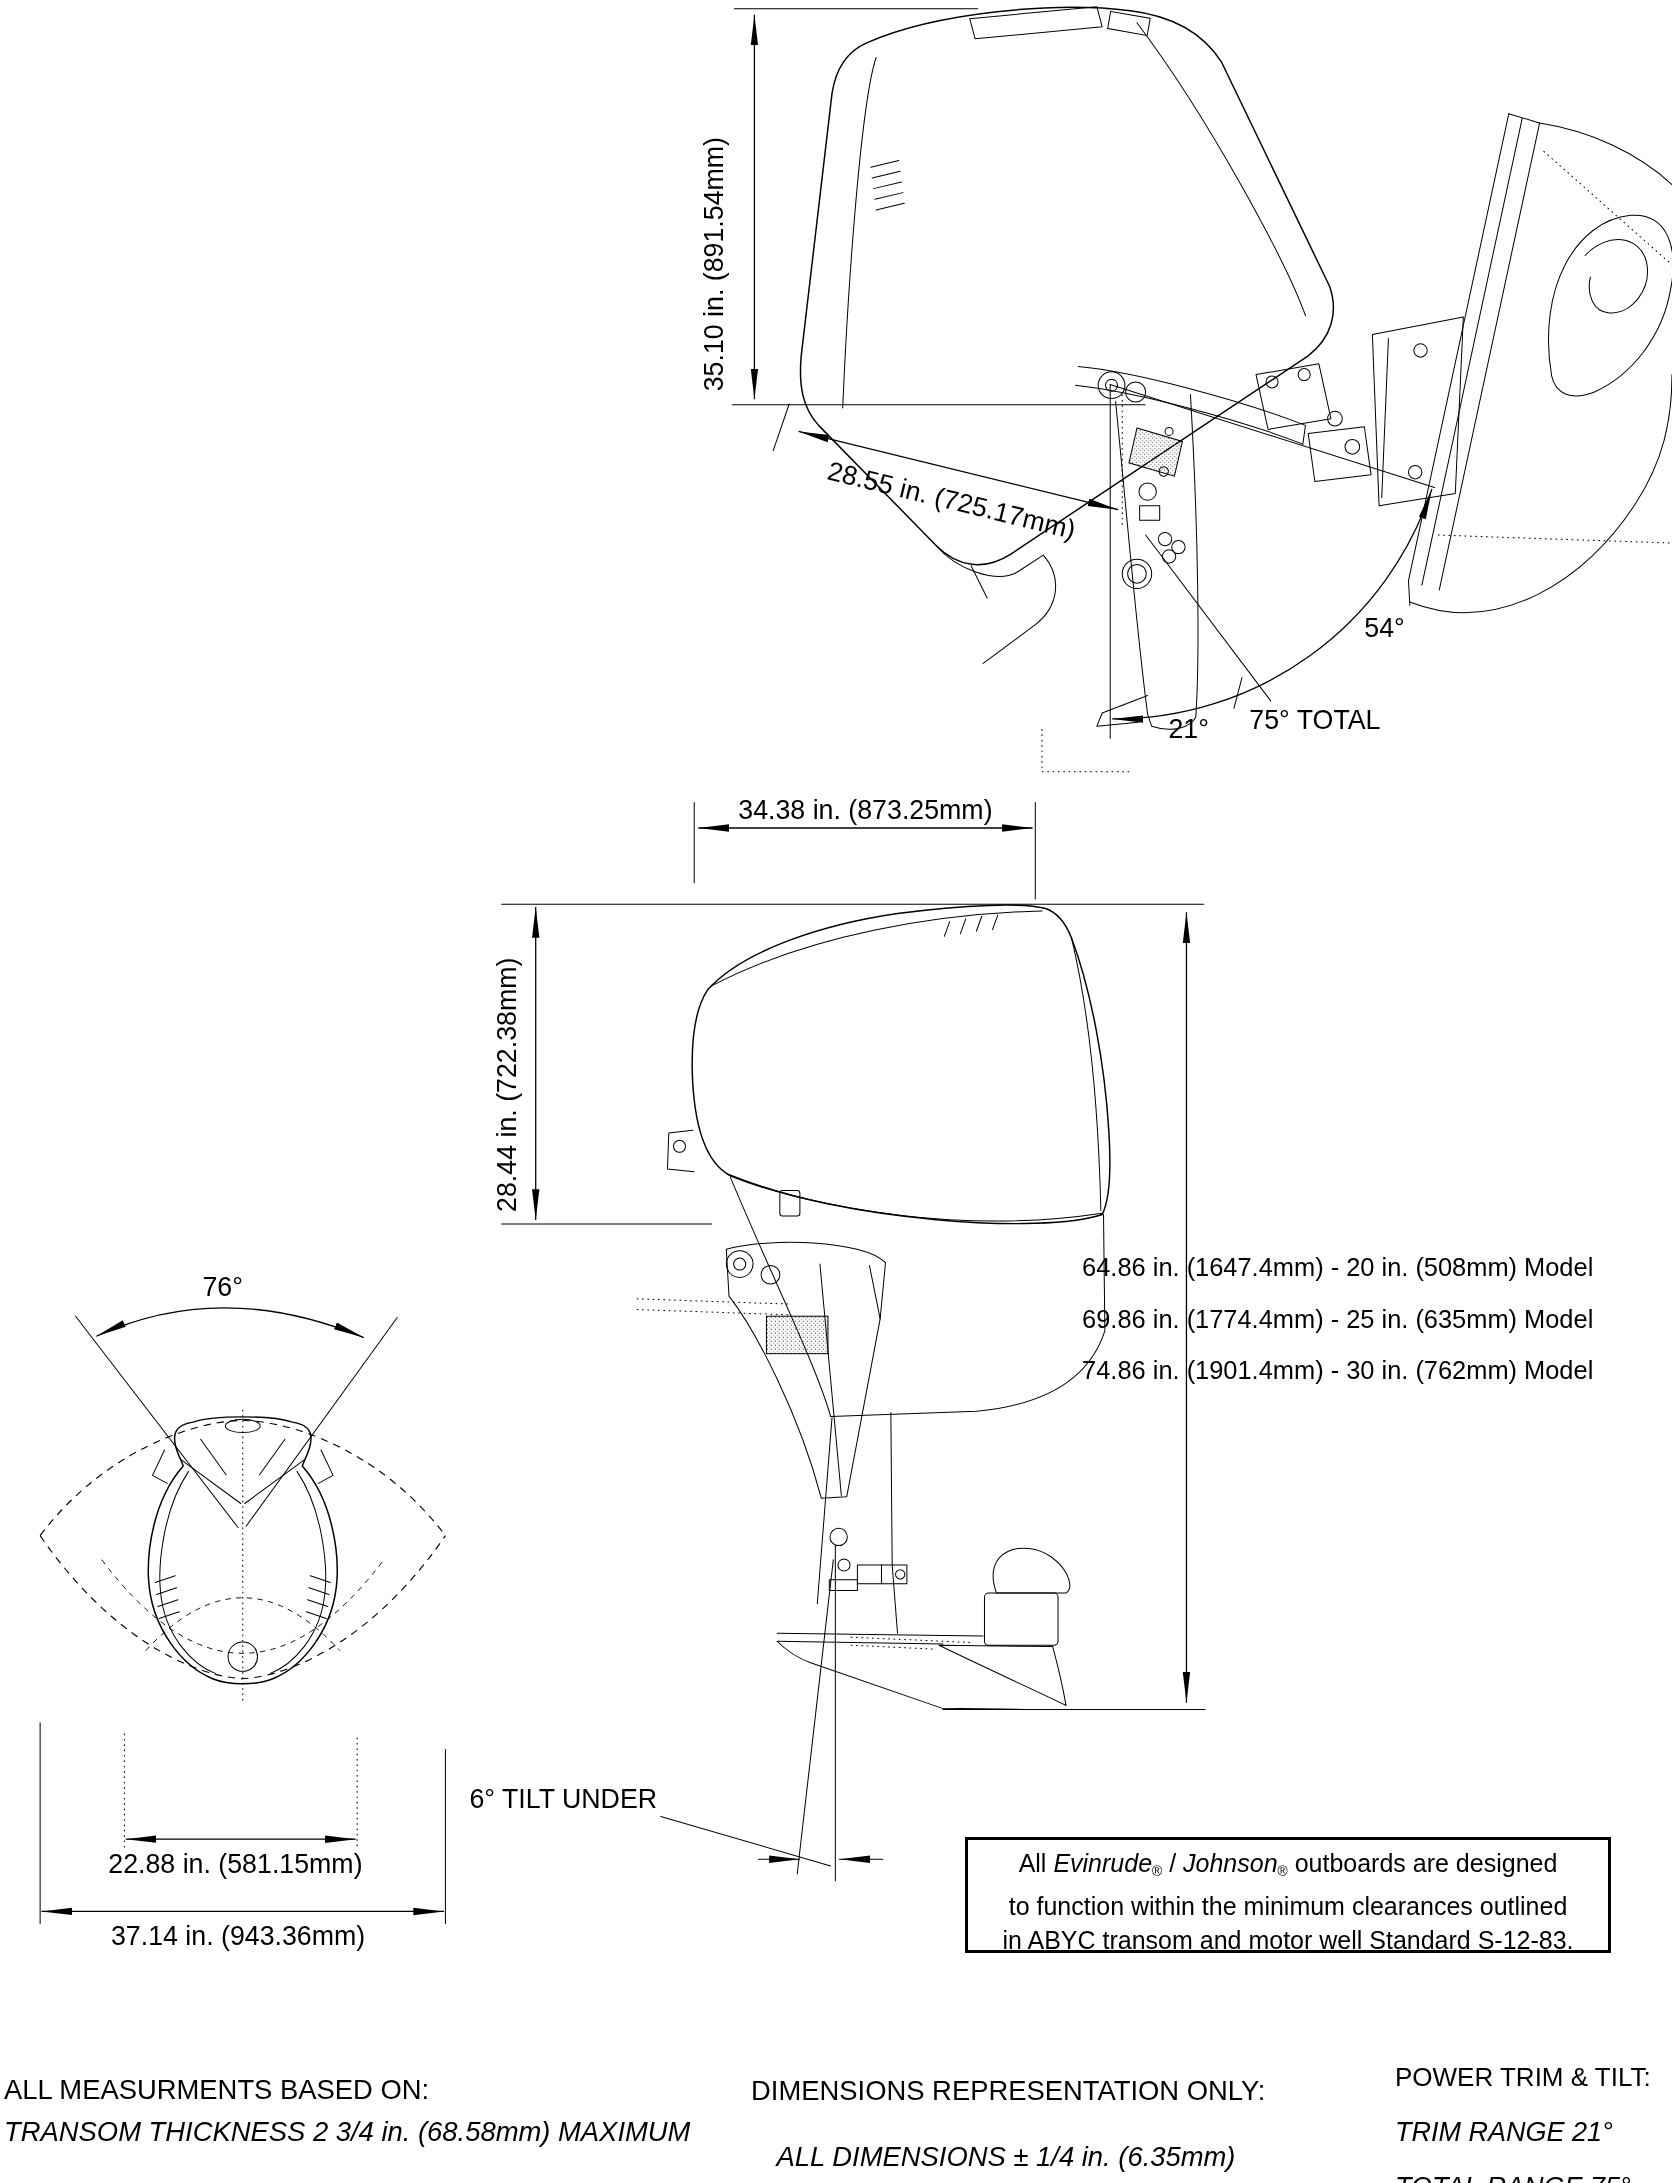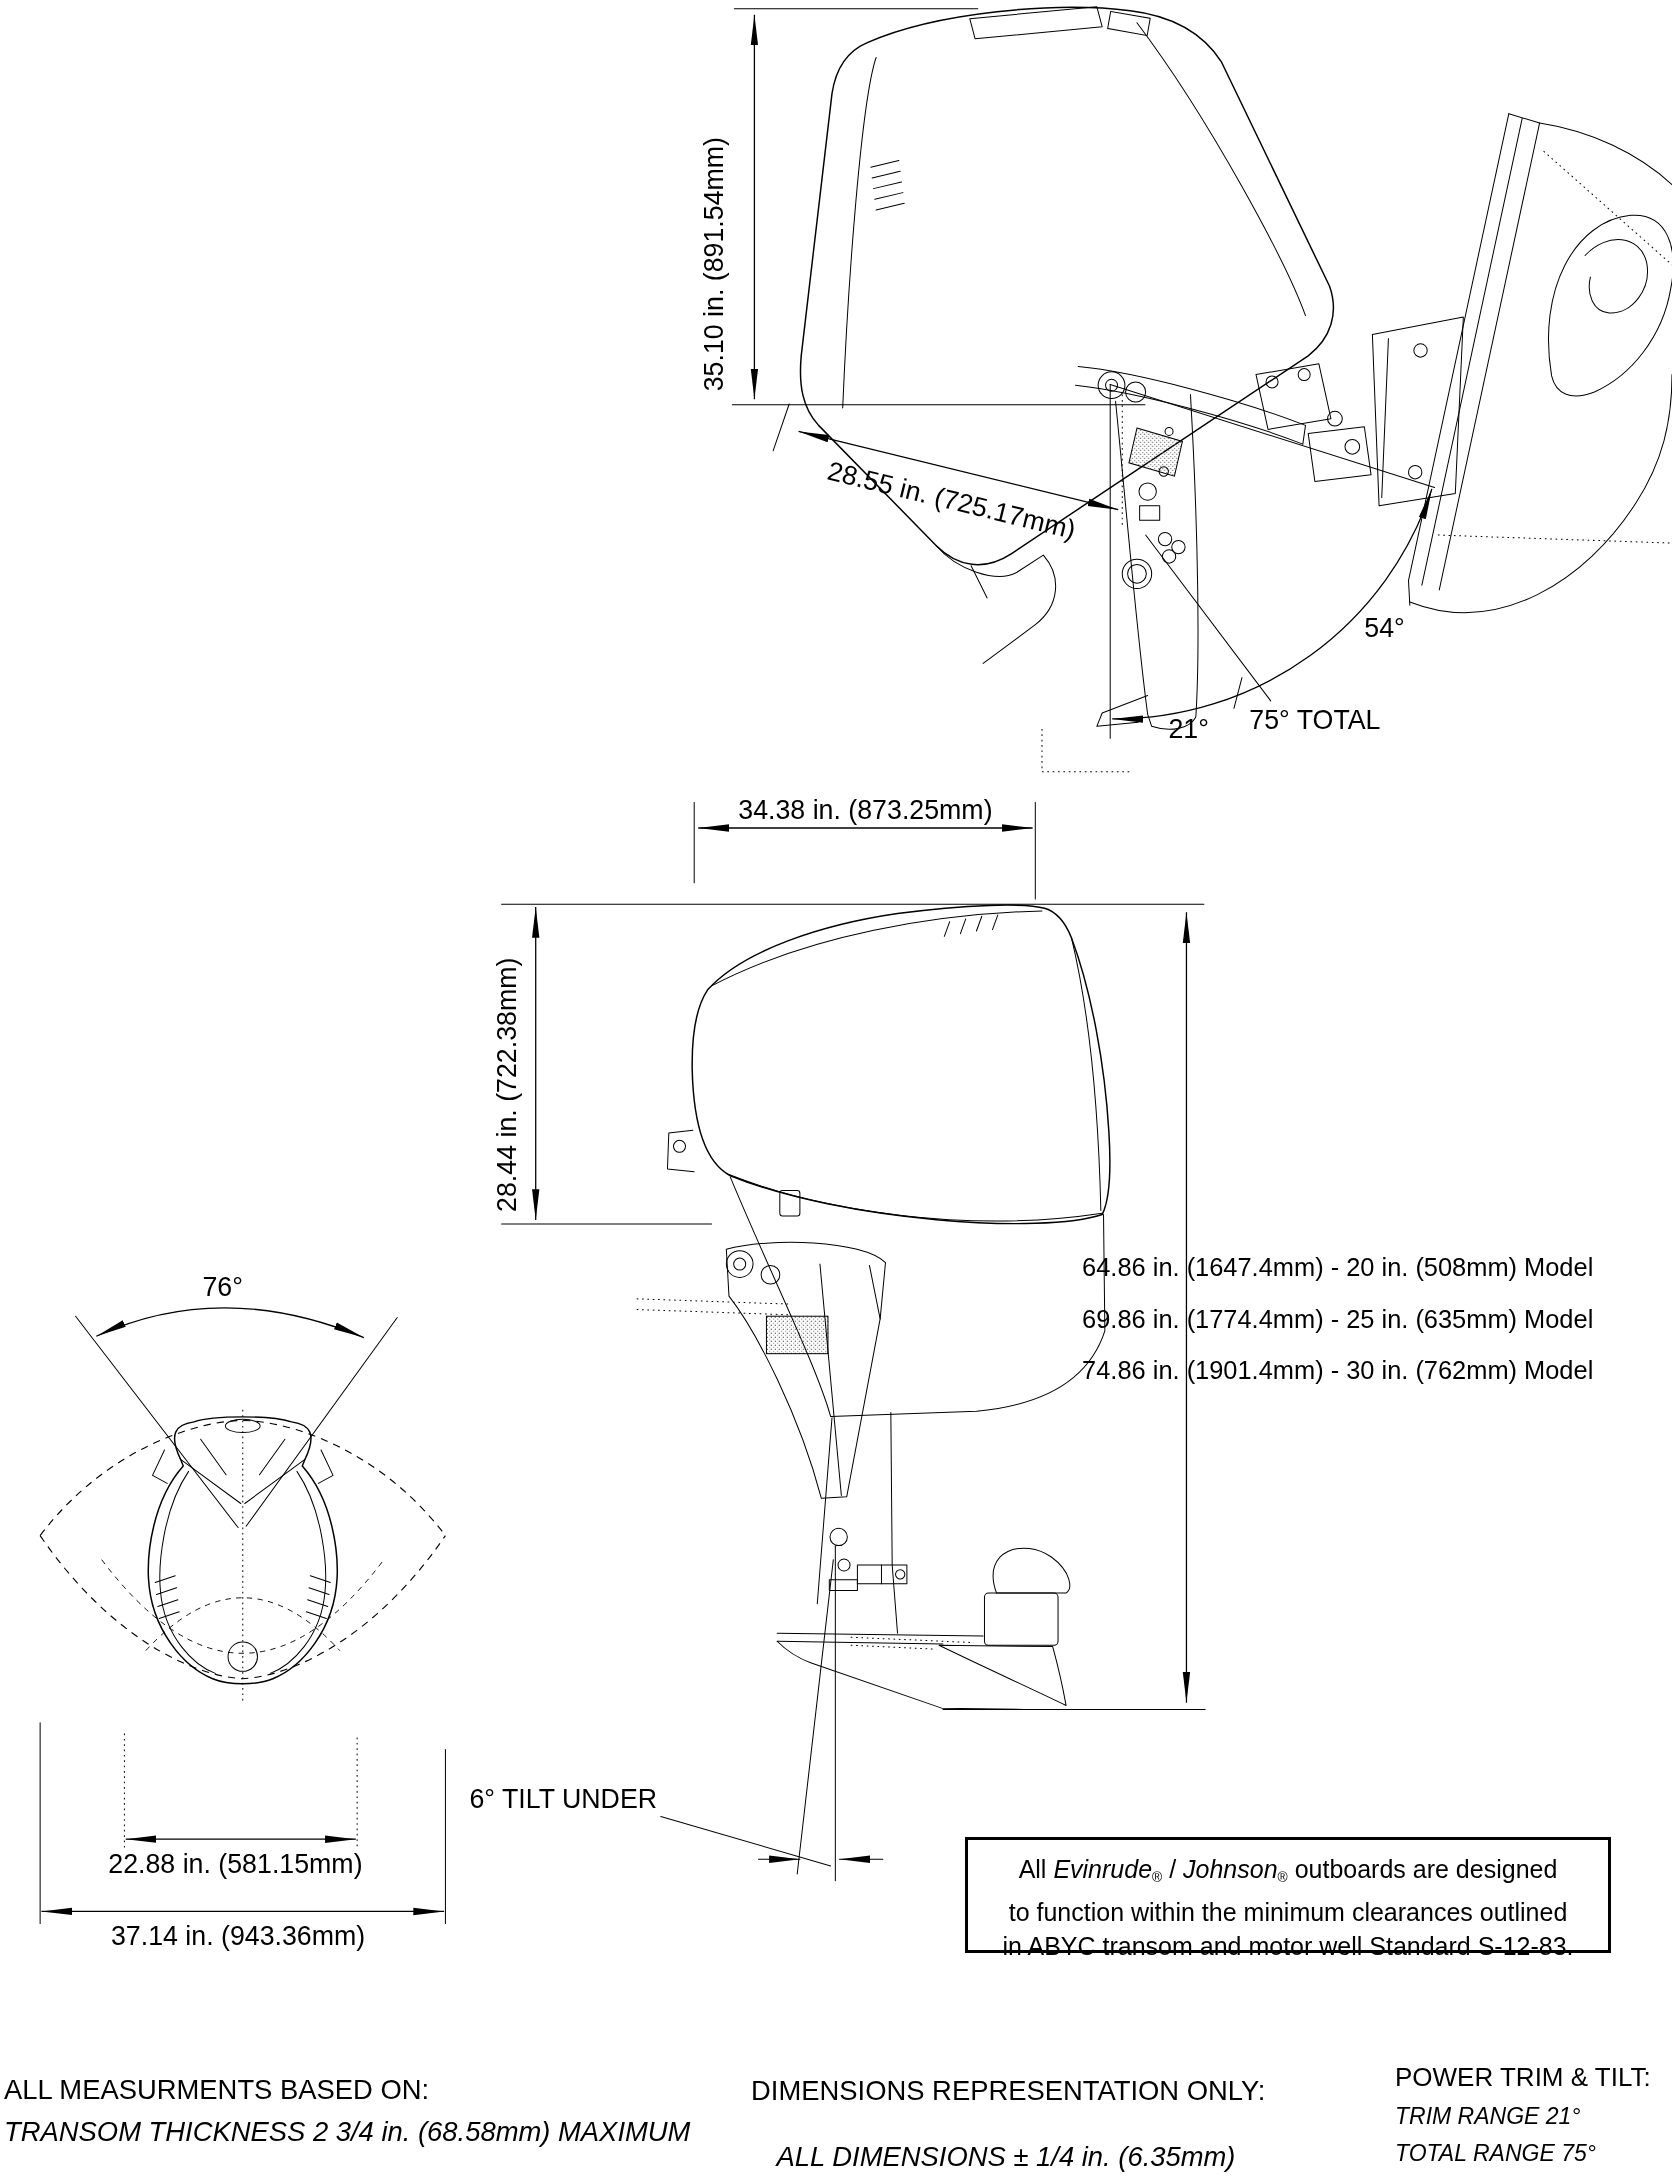--- a/index.html
+++ b/index.html
@@ -14,32 +14,32 @@
   .dash { fill:none; stroke:var(--ink); stroke-width:1.7; stroke-dasharray:11 9; }
   .dash2{ fill:none; stroke:var(--ink); stroke-width:1.4; stroke-dasharray:8 8; }
   .mk   { fill:var(--ink); }
   .shadebox { fill:url(#stip); stroke:var(--ink); stroke-width:1.5; }
   text  { fill:var(--ink); font-size:40px; }
   .t38  { font-size:38px; }
   .mid  { text-anchor:middle; }
 
   .note-box { position:absolute; left:965px; top:1837px; width:646px; height:116px;
               border:3.3px solid var(--ink); box-sizing:border-box; text-align:center;
-              font-size:25px; line-height:34px; padding-top:12px; }
+              font-size:25px; line-height:34px; padding-top:6px; }
   .reg { font-size:0.55em; vertical-align:-0.28em; }
 
   .footer-col { position:absolute; white-space:nowrap; }
   .f-head { font-weight:normal; font-size:27.4px; }
   .f-line { font-style:italic; font-size:27.4px; margin-top:10px; }
   #fcol-measurements { left:4px;    top:2074px; }
   #fcol-graphical    { left:751px; top:2075px; width:510px; }
   #fcol-graphical .f-line { text-align:center; margin-top:34px; }
   #fcol-powertrim    { left:1395px; top:2062px; }
   #fcol-powertrim .f-head { font-size:26px; }
-  #fcol-powertrim .f-line { font-size:23px; margin-top:10px; }
+  #fcol-powertrim .f-line { font-size:27px; margin-top:24px; }
 </style>
 </head>
 <body>
 
 <div class="page">
 
 <svg class="art" width="1672" height="2183" viewBox="0 0 2500 3264">
   <defs>
     <marker id="ah" viewBox="0 0 48 14" refX="46" refY="7" markerWidth="48" markerHeight="14" markerUnits="userSpaceOnUse" orient="auto-start-reverse">
       <path d="M0,1.5 L46,7 L0,12.5 Z" class="mk"></path>

